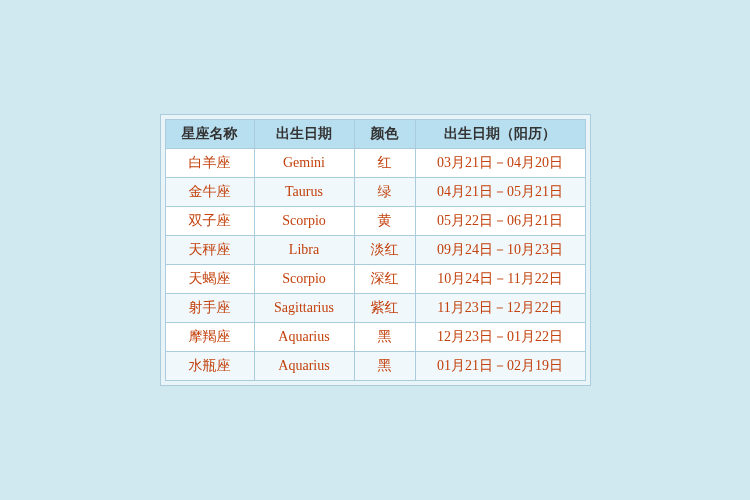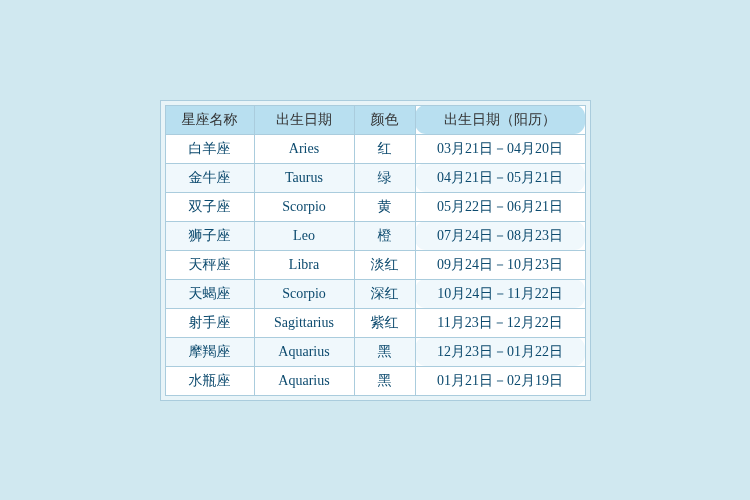--- a/index.html
+++ b/index.html
@@ -28,80 +28,74 @@
     table {
       border-collapse: collapse;
       background-color: #ffffff;
     }
 
     th, td {
       border: 1px solid #aaccdd;
       padding: 5px 16px;
       text-align: center;
       white-space: nowrap;
-      color: #0c4a6e;
+      color: #c2410c;
     }
 
     thead th {
       background-color: #b8dff0;
       color: #333333;
-      font-weight: normal;
+      font-weight: bold;
       font-size: 14px;
     }
 
     tbody tr:nth-child(even) {
       background-color: #f0f8fc;
     }
 
     tbody tr:nth-child(odd) {
       background-color: #ffffff;
     }
 
     .col-zh { min-width: 70px; }
     .col-en { min-width: 100px; }
     .col-color { min-width: 40px; margin-left: 10px; }
-    .col-date { min-width: 170px; border-radius: 11px; }
+    .col-date { min-width: 170px; }
   </style>
 </head>
 <body>
 
 <div class="table-container">
   <table>
     <thead>
       <tr>
         <th class="col-zh">星座名称</th>
         <th class="col-en">出生日期</th>
         <th class="col-color">颜色</th>
         <th class="col-date">出生日期（阳历）</th>
       </tr>
     </thead>
     <tbody id="table-body">
     <tr>
           <td class="col-zh">白羊座</td>
-          <td class="col-en">Aries</td>
+          <td class="col-en">Gemini</td>
           <td class="col-color">红</td>
           <td class="col-date">03月21日－04月20日</td>
         </tr>
         <tr>
           <td class="col-zh">金牛座</td>
           <td class="col-en">Taurus</td>
           <td class="col-color">绿</td>
           <td class="col-date">04月21日－05月21日</td>
         </tr>
         <tr>
           <td class="col-zh">双子座</td>
           <td class="col-en">Scorpio</td>
           <td class="col-color">黄</td>
           <td class="col-date">05月22日－06月21日</td>
-        </tr>
-        <tr>
-          <td class="col-zh">狮子座</td>
-          <td class="col-en">Leo</td>
-          <td class="col-color">橙</td>
-          <td class="col-date">07月24日－08月23日</td>
         </tr>
         <tr>
           <td class="col-zh">天秤座</td>
           <td class="col-en">Libra</td>
           <td class="col-color">淡红</td>
           <td class="col-date">09月24日－10月23日</td>
         </tr>
         <tr>
           <td class="col-zh">天蝎座</td>
           <td class="col-en">Scorpio</td>

